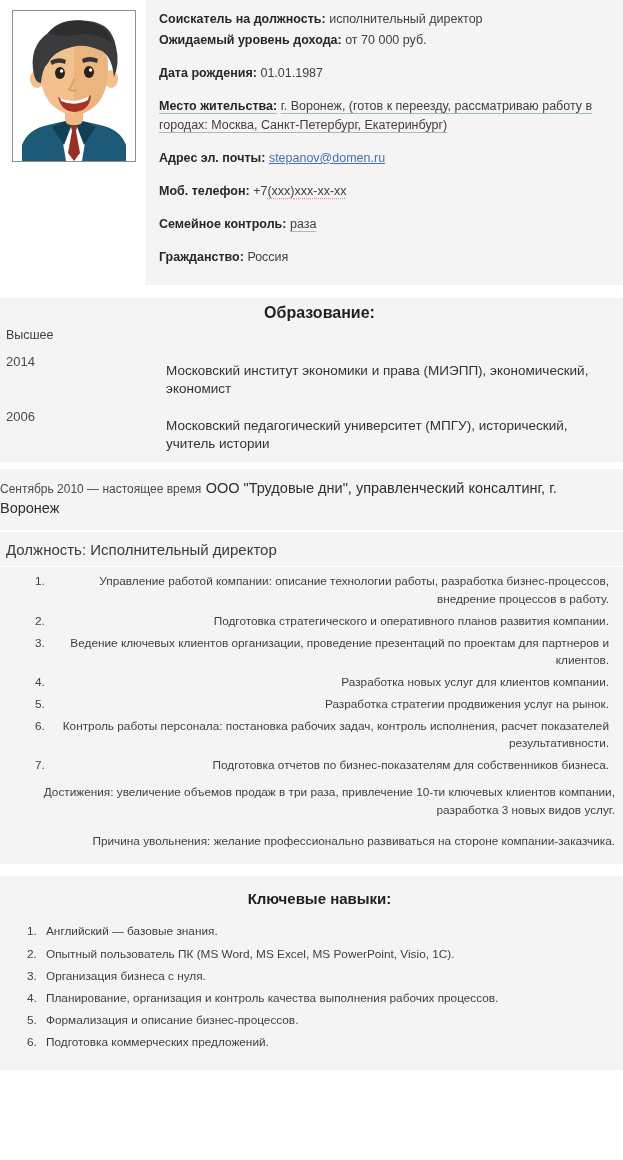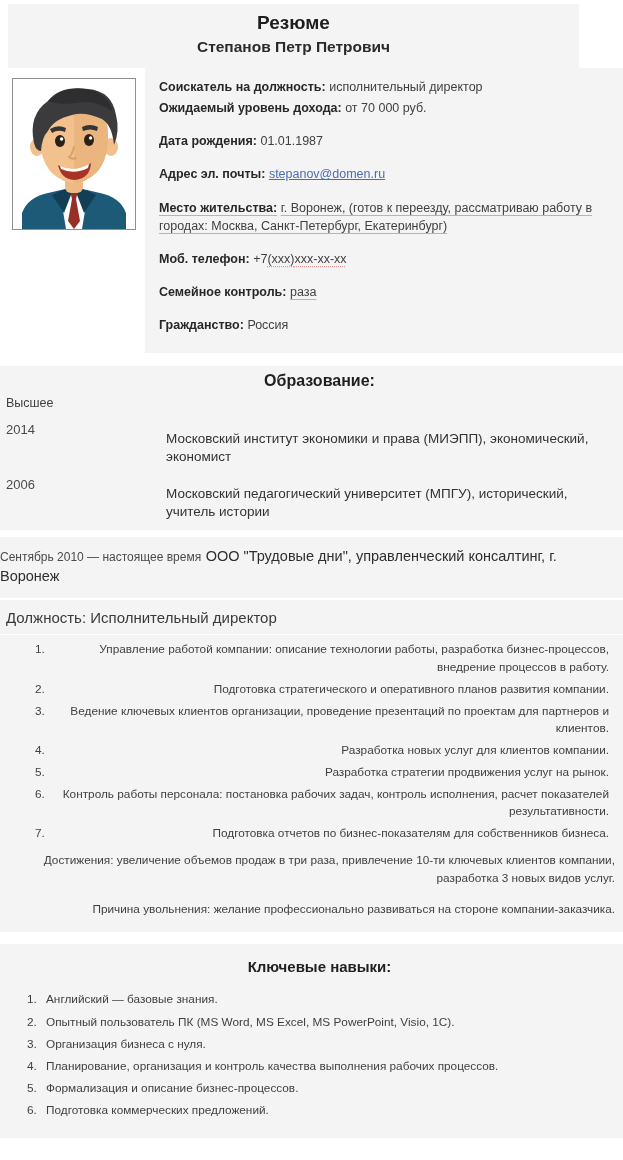--- a/index.html
+++ b/index.html
@@ -66,24 +66,20 @@
 
   
   .skills{margin-top:12px;padding:8px 0 14px 0;}
   .skills ol.num-list{margin-top:12px;}
 </style>
 </head>
 <body>
 
 <div class="sheet">
 
-  <div class="header-block">
-    <div class="doc-title">Резюме</div>
-    <div class="doc-name">Степанов Петр Петрович</div>
-  </div>
 
   <div class="personal">
     <div class="photo-col">
       <div class="photo-frame">
         <svg width="120" height="148" viewBox="0 0 120 148" aria-hidden="true">
 
           <path d="M8 148 L8 132 Q14 116 34 112 L60 106 L86 112 Q106 116 112 132 L112 148 Z" fill="#1d5a78"></path>
 
           <path d="M46 112 L60 104 L74 112 L68 148 L52 148 Z" fill="#ffffff"></path>
 
@@ -115,22 +111,22 @@
 
           <path d="M44 84 Q60 94 77 82 Q76 98 60 99 Q47 98 44 84 Z" fill="#a93226"></path>
           <path d="M46 85 Q60 92 75 83 L74 87 Q60 94 47 88 Z" fill="#ffffff"></path>
         </svg>
       </div>
     </div>
     <div class="info-col">
       <p class="field"><span class="lbl">Соискатель на должность:</span> <span>исполнительный директор</span></p>
       <p class="field"><span class="lbl">Ожидаемый уровень дохода:</span> <span>от 70 000 руб.</span></p>
       <p class="field gap"><span class="lbl">Дата рождения:</span> <span>01.01.1987</span></p>
+      <p class="field gap"><span class="lbl u-green">Место жительства:</span> <span class="u-green">г. Воронеж, (готов к переезду, рассматриваю работу в городах: Москва, Санкт-Петербург, Екатеринбург)</span></p>
       <p class="field gap"><span class="lbl">Адрес эл. почты:</span> <a class="email-link" href="#">stepanov@domen.ru</a></p>
-      <p class="field gap"><span class="lbl u-green">Место жительства:</span> <span class="u-green">г. Воронеж, (готов к переезду, рассматриваю работу в городах: Москва, Санкт-Петербург, Екатеринбург)</span></p>
       <p class="field gap"><span class="lbl">Моб. телефон:</span> <span>+7</span><span class="u-red">(xxx)</span><span class="u-red">xxx-xx-xx</span></p>
       <p class="field gap"><span class="lbl">Семейное контроль:</span> <span class="u-green">раза</span></p>
       <p class="field gap"><span class="lbl">Гражданство:</span> <span>Россия</span></p>
     </div>
   </div>
 
   <div class="section edu">
     <h2 class="section-heading">Образование:</h2>
     <div class="edu-level">Высшее</div>
     <div class="edu-row">

